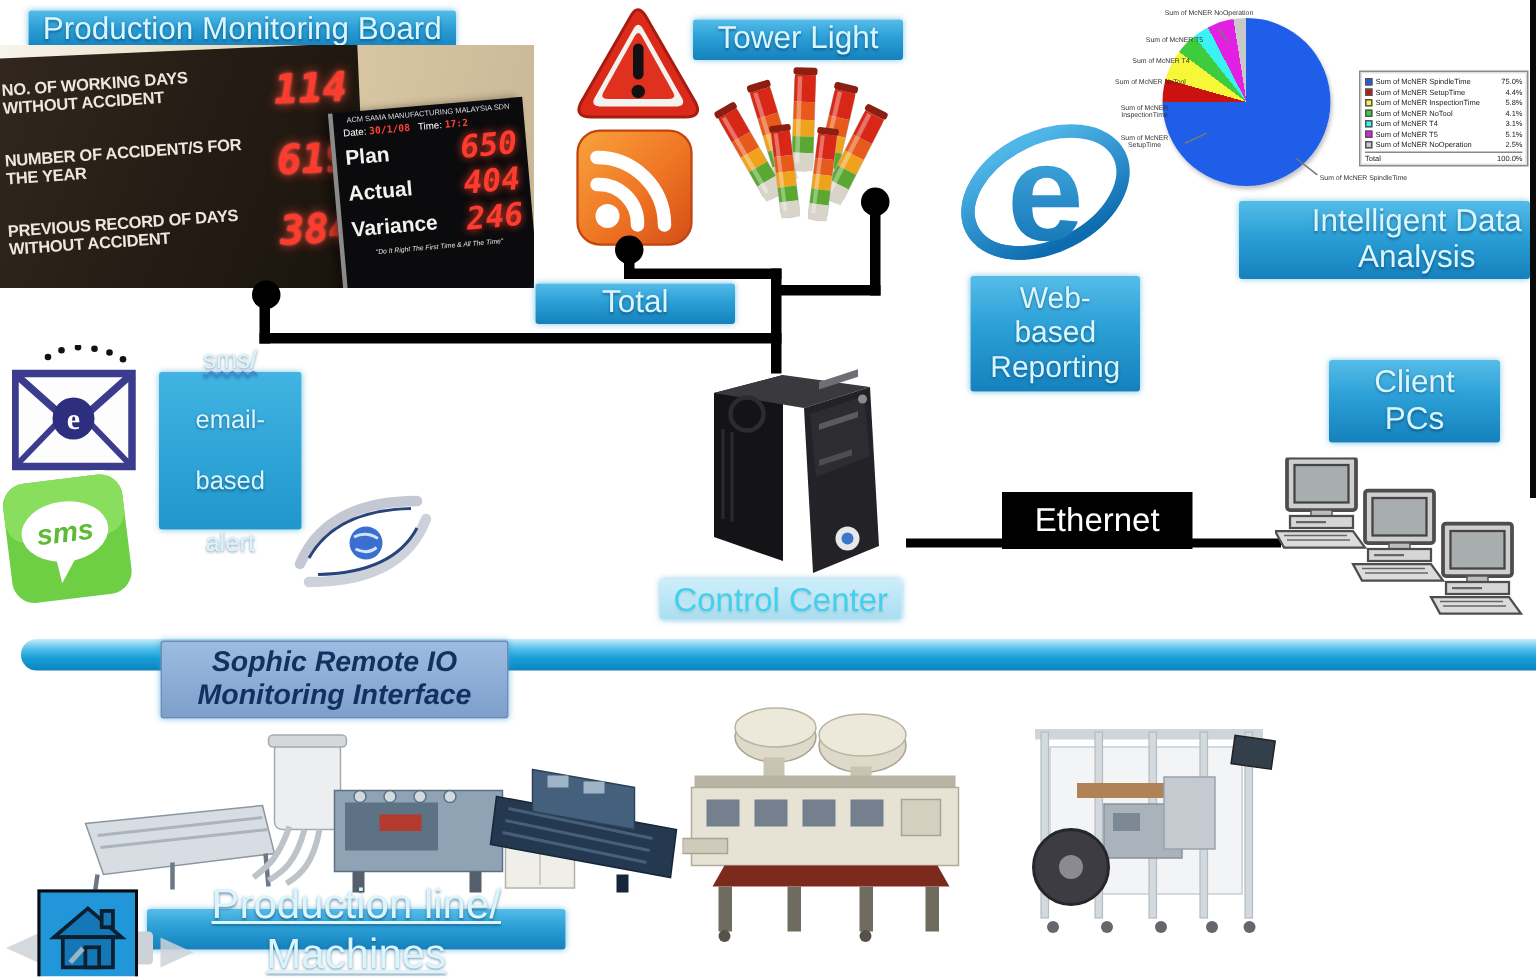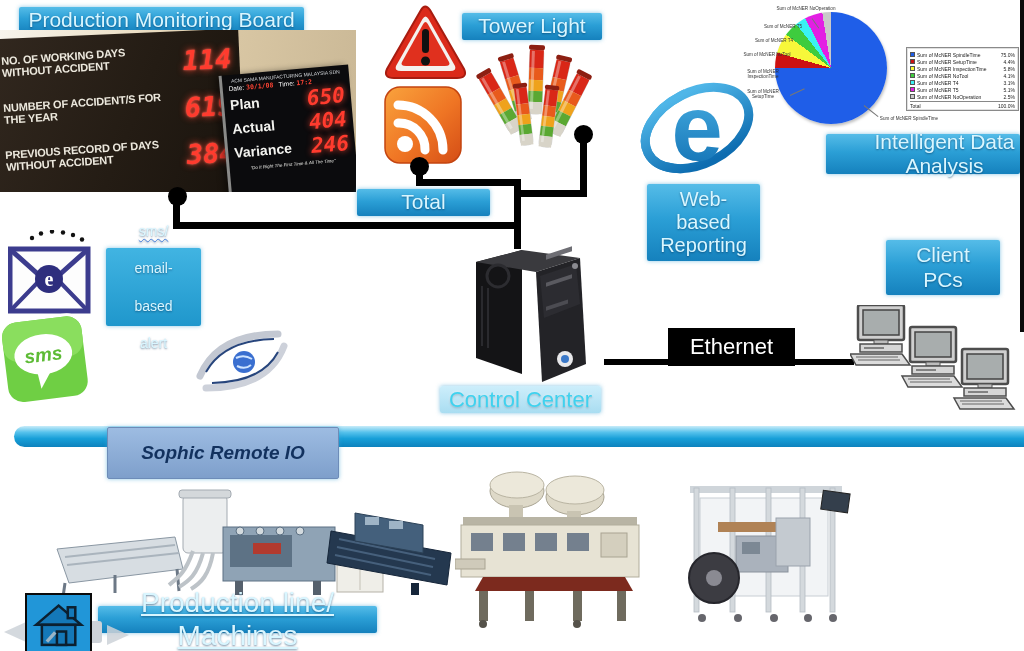--- a/index.html
+++ b/index.html
@@ -261,21 +261,21 @@
       <ellipse cx="59" cy="50" rx="55" ry="36" fill="none" stroke="url(#ieg)" stroke-width="9" transform="rotate(-27 59 50)"></ellipse>
     </g>
   </svg>
 
   <div class="lbl lbl-col" style="left:647px;top:184px;width:113px;height:77px;font-size:20px;">
     <span class="ln">Web-</span>
     <span class="ln">based</span>
     <span class="ln">Reporting</span>
   </div>
 
-  <div class="lbl lbl-col" style="left:826px;top:134px;width:194px;height:40px;font-size:21px;padding-left:43px;">
+  <div class="lbl lbl-col" style="left:826px;top:134px;width:194px;height:52px;font-size:21px;padding-left:43px;">
     <span class="ln">Intelligent Data</span>
     <span class="ln">Analysis</span>
   </div>
 
   <div class="lbl lbl-col" style="left:886px;top:240px;width:114px;height:55px;font-size:21px;">
     <span class="ln">Client</span>
     <span class="ln">PCs</span>
   </div>
 
   <svg class="abs" style="left:850px;top:305px;" width="170" height="108" viewBox="0 0 170 108">
@@ -326,21 +326,21 @@
         <circle cx="65" cy="5" r="2.2"></circle>
         <circle cx="74" cy="9.5" r="2.2"></circle>
     </g>
     <rect x="2" y="19" width="78" height="62" fill="#fdfdfd" stroke="#3c3c8e" stroke-width="5"></rect>
     <path d="M4,21 L41,54 L78,21" fill="none" stroke="#3c3c8e" stroke-width="5"></path>
     <path d="M4,79 L32,50 M78,79 L50,50" fill="none" stroke="#3c3c8e" stroke-width="4"></path>
     <circle cx="41" cy="49" r="14" fill="#2e2e7e"></circle>
     <text x="41" y="56" text-anchor="middle" font-family="Liberation Serif, serif" font-size="20" font-weight="bold" fill="#fff">e</text>
   </svg>
 
-  <div class="lbl lbl-col" style="left:106px;top:248px;width:95px;height:78px;font-size:14px;
+  <div class="lbl lbl-col" style="left:106px;top:248px;width:95px;height:105px;font-size:17px;
        background:linear-gradient(180deg,#41b4e2,#1f97cc);gap:21px;">
     <span class="ln squiggle">sms/</span>
     <span class="ln">email-</span>
     <span class="ln">based</span>
     <span class="ln">alert</span>
   </div>
 
   <svg class="abs" style="left:-4px;top:310px;" width="100" height="100" viewBox="0 0 100 100">
     <g transform="rotate(-7 50 50)">
       <rect x="6" y="6" width="86" height="86" rx="18" fill="#fff"></rect>
@@ -357,20 +357,21 @@
     <path d="M92,28 Q76,70 14,70" stroke="#cdd1da" stroke-width="7" fill="none" stroke-linecap="round"></path>
     <path d="M14,54 Q32,22 82,21" stroke="#27457c" stroke-width="2" fill="none"></path>
     <path d="M86,34 Q70,64 20,65" stroke="#27457c" stroke-width="2" fill="none"></path>
     <circle cx="52" cy="44" r="11" fill="#3a6fd0"></circle>
     <path d="M44,40 Q52,36 60,41 M45,48 Q53,52 59,47" stroke="#cfe4ff" stroke-width="2" fill="none"></path>
   </svg>
 
   <div class="abs" id="blue-bar"></div>
   <div class="lbl lbl-steel lbl-col" style="left:107px;top:427px;width:232px;height:52px;font-size:19px;z-index:3;">
     <span class="ln">Sophic Remote IO</span>
+    <span class="ln">Monitoring Interface</span>
   </div>
 
   <svg class="abs" style="left:55px;top:487px;" width="400" height="113" viewBox="0 0 400 113">
     <polygon points="2,62 120,50 128,82 14,96" fill="#d7dde2" stroke="#8a97a3"></polygon>
     <line x1="10" y1="70" x2="120" y2="58" stroke="#aab4bd" stroke-width="2"></line>
     <line x1="12" y1="78" x2="124" y2="66" stroke="#aab4bd" stroke-width="2"></line>
     <path d="M10,96 L8,110 M60,88 L60,106 M122,82 L124,104" stroke="#6c7886" stroke-width="3" fill="none"></path>
     <rect x="128" y="8" width="44" height="58" rx="5" fill="#eceeef" stroke="#a3aab1"></rect>
     <rect x="124" y="3" width="52" height="8" rx="3" fill="#d4d8db" stroke="#a3aab1"></rect>
     <path d="M138,64 C130,86 124,90 114,98 M148,66 C142,88 134,94 124,100 M158,66 C154,88 146,96 136,102" stroke="#bdc3c8" stroke-width="4" fill="none"></path>

